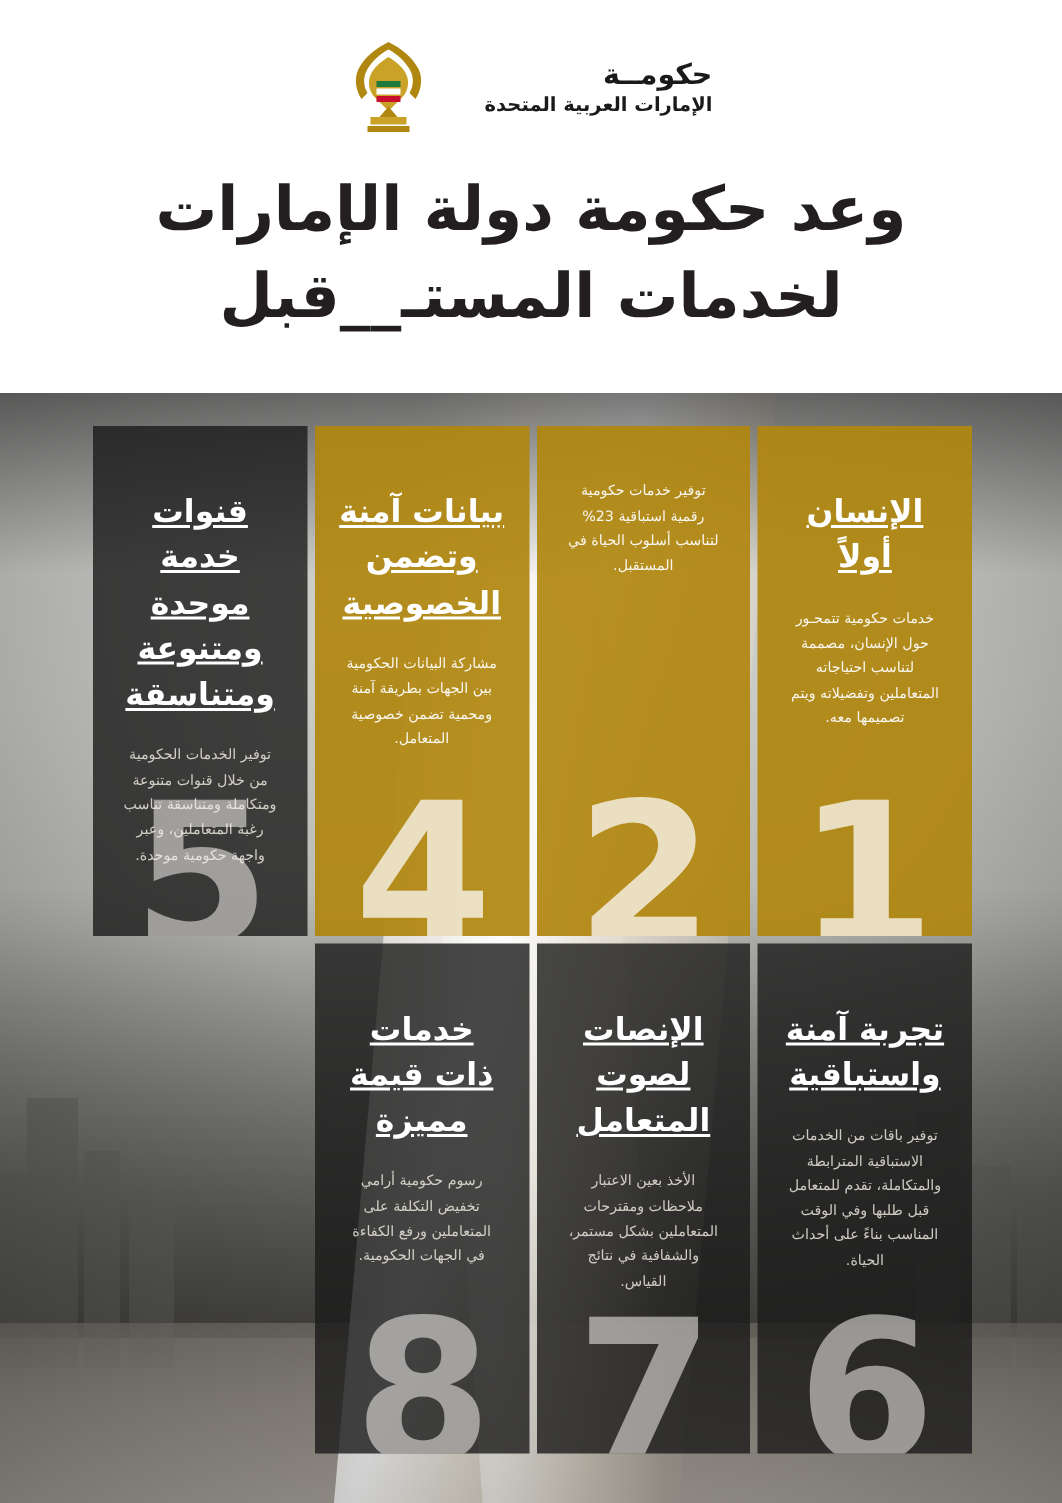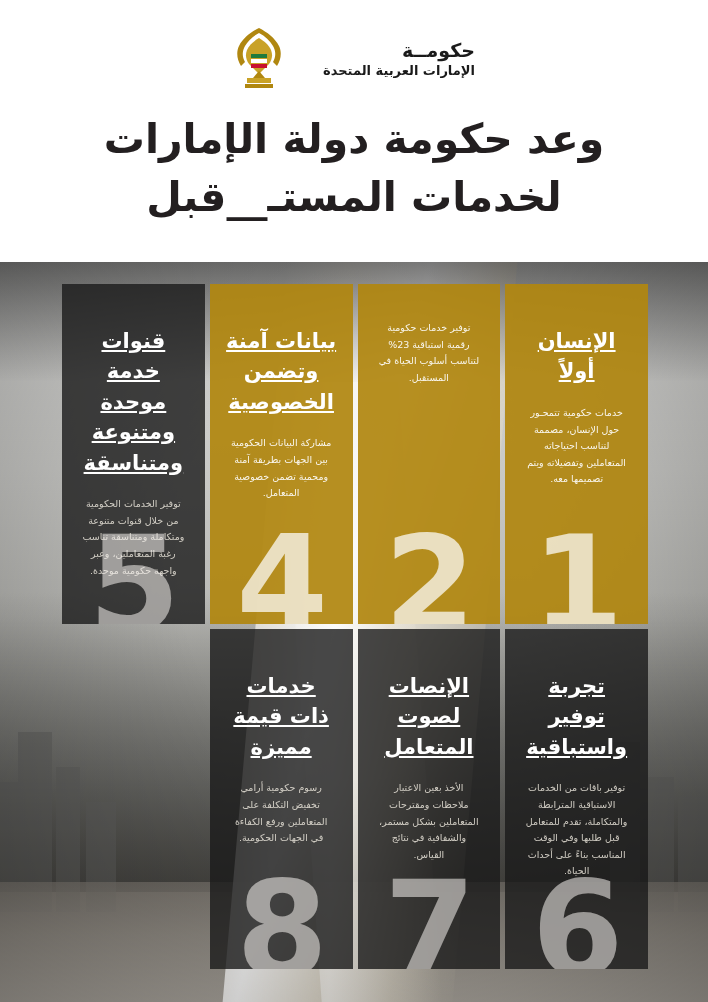--- a/index.html
+++ b/index.html
@@ -258,21 +258,21 @@
     <div class="card dark">
       <div class="card-title">قنوات خدمة
 موحدة
 ومتنوعة
 ومتناسقة</div>
       <div class="card-desc">توفير الخدمات الحكومية من خلال قنوات متنوعة ومتكاملة ومتناسقة تناسب رغبة المتعاملين، وعبر واجهة حكومية موحدة.</div>
       <div class="card-num">5</div>
     </div>
 
     <div class="card dark">
-      <div class="card-title">تجربة توفير
+      <div class="card-title">تجربة آمنة
 واستباقية</div>
       <div class="card-desc">توفير باقات من الخدمات الاستباقية المترابطة والمتكاملة، تقدم للمتعامل قبل طلبها وفي الوقت المناسب بناءً على أحداث الحياة.</div>
       <div class="card-num">6</div>
     </div>
 
     <div class="card dark">
       <div class="card-title">الإنصات
 لصوت
 المتعامل</div>
       <div class="card-desc">الأخذ بعين الاعتبار ملاحظات ومقترحات المتعاملين بشكل مستمر، والشفافية في نتائج القياس.</div>

